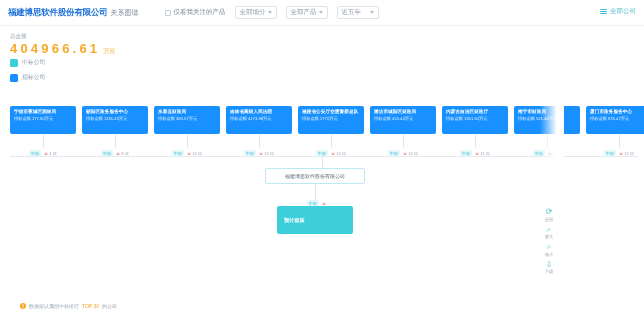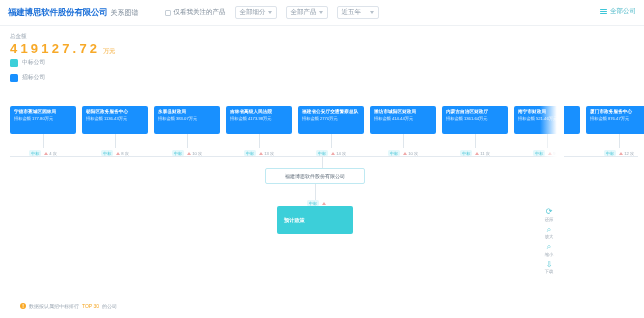--- a/index.html
+++ b/index.html
@@ -193,21 +193,21 @@
           <i></i>
           <i></i>
         </span>
       <span class="hdr-right-label">全部公司</span>
     </div>
   </div>
 
   <div class="summary">
     <div class="sum-label">总金额</div>
     <div class="sum-amount">
-      <span>419127.72</span><span class="sum-unit">万元</span>
+      <span>404966.61</span><span class="sum-unit">万元</span>
     </div>
   </div>
 
   <div class="legend">
     <div class="lg-item">
       <span class="lg-sw" style="background:#3ccfd9"></span>
       <span class="lg-txt">中标公司</span>
     </div>
     <div class="lg-item">
       <span class="lg-sw" style="background:#1890ff"></span>

